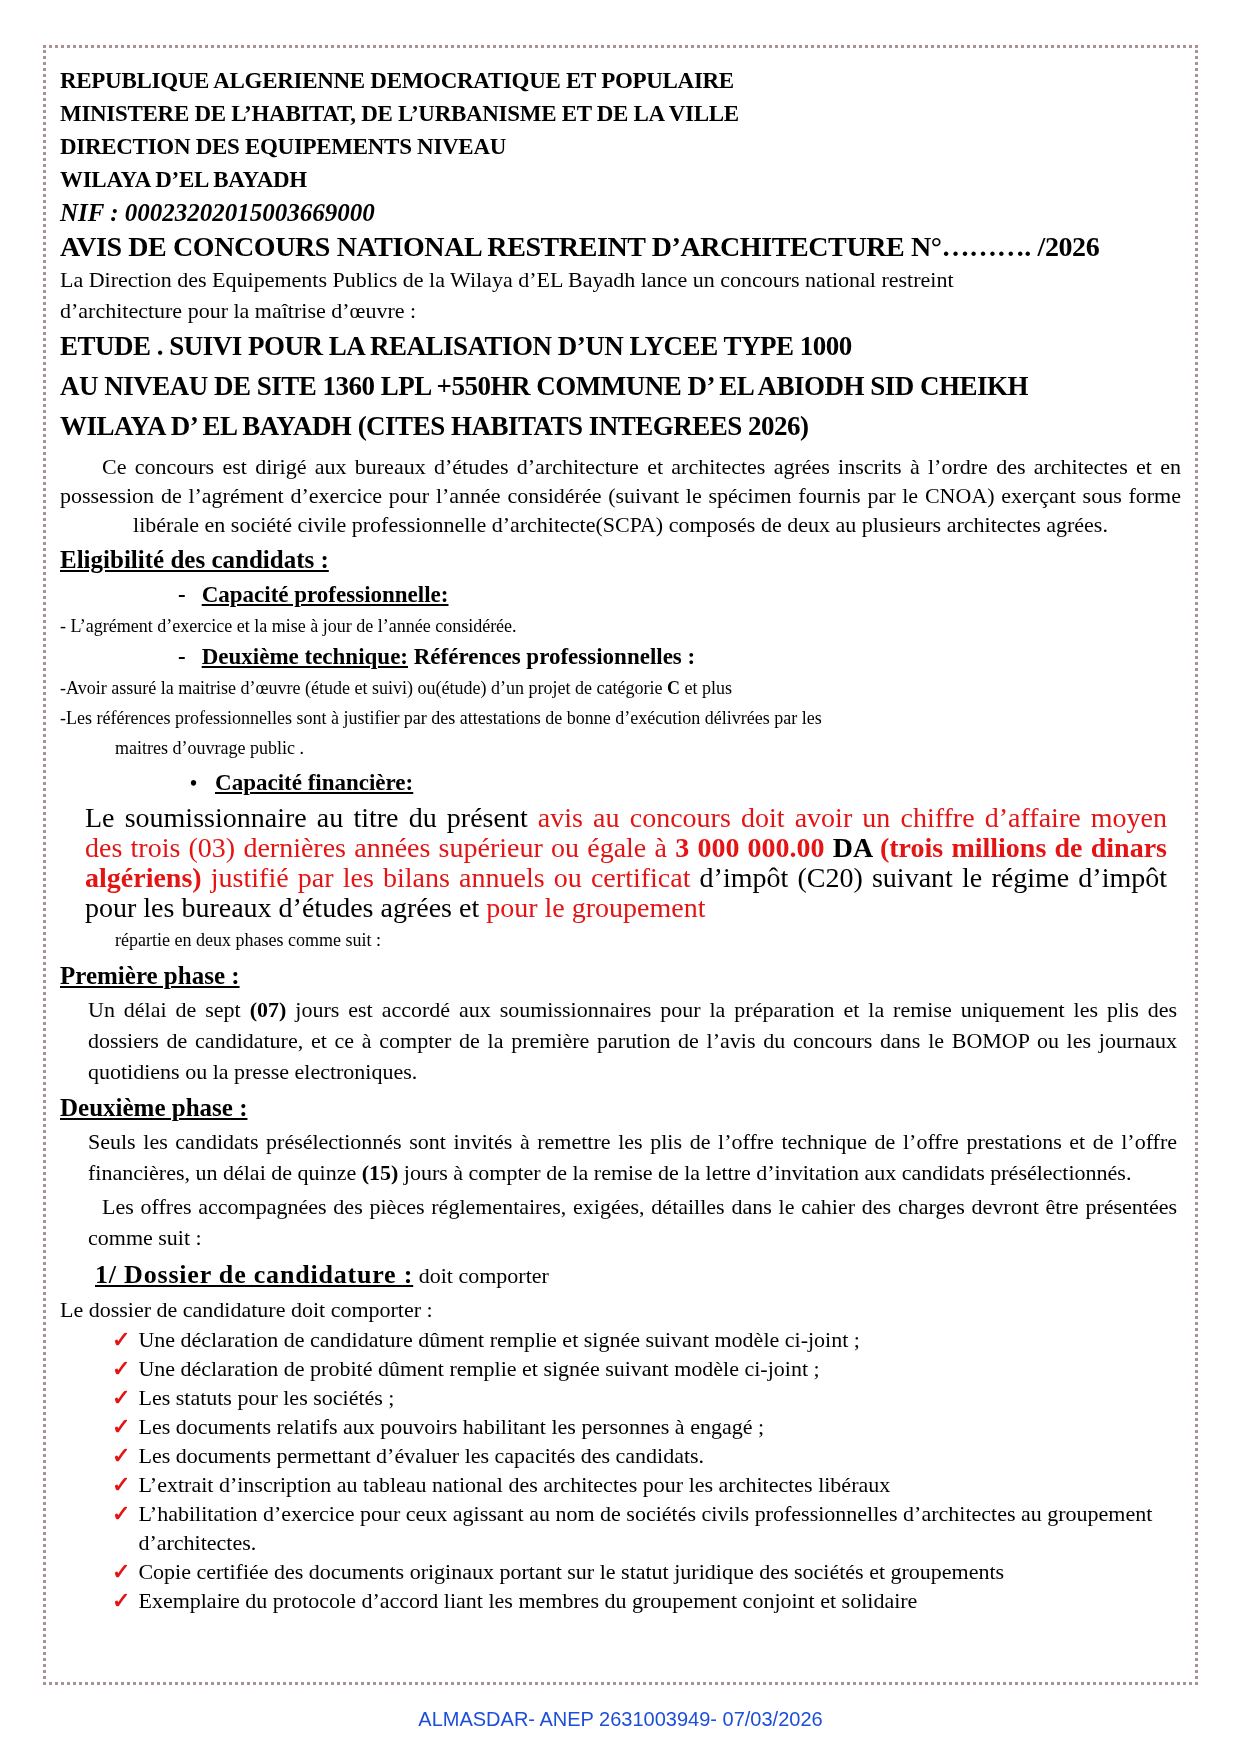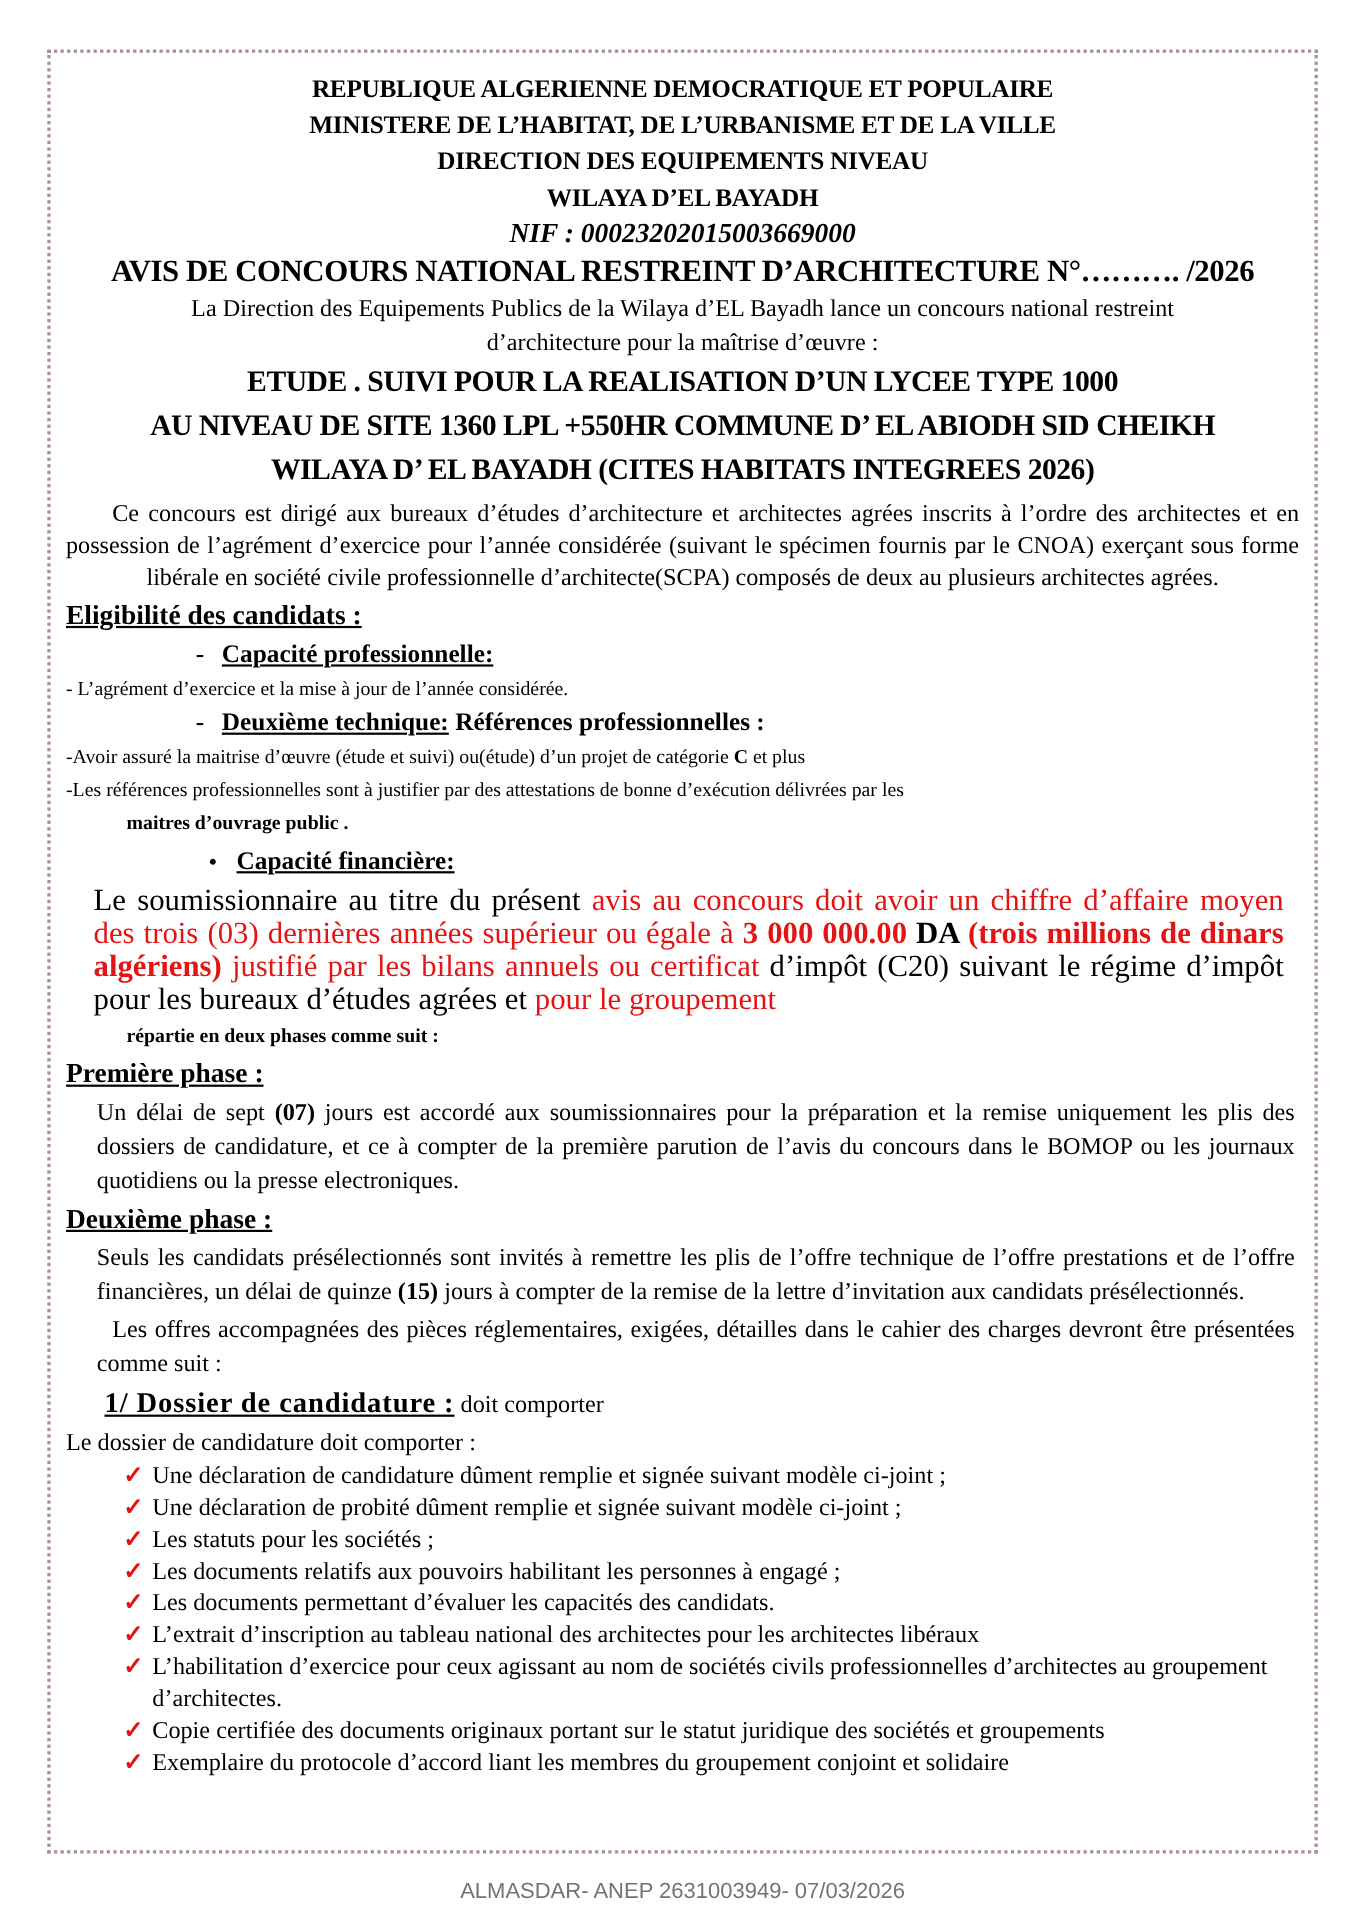--- a/index.html
+++ b/index.html
@@ -6,55 +6,55 @@
   body{
     width:1241px;height:1755px;position:relative;background:#ffffff;
     font-family:"Liberation Serif","DejaVu Serif",serif;color:#000;
     -webkit-font-smoothing:antialiased;
   }
   .frame{
     position:absolute;left:43px;top:45px;width:1155px;height:1640px;
     box-sizing:border-box;border:3px dotted #ab9191;
     padding:16px 14px 8px 14px;overflow:hidden;
   }
-  .c{text-align:center;}
+  .c{}
   .hdr{font-weight:bold;font-size:23px;line-height:33px;letter-spacing:-0.3px;}
   .nif{font-weight:bold;font-style:italic;font-size:25px;line-height:33px;}
   .title{font-weight:bold;font-size:28px;line-height:35px;white-space:nowrap;letter-spacing:-0.4px;}
   .intro{font-size:22px;line-height:31px;}
   .proj{font-weight:bold;font-size:27px;line-height:40px;white-space:nowrap;letter-spacing:-0.5px;}
   .audience{font-size:22px;line-height:29px;text-align:justify;text-align-last:center;
     text-indent:42px;margin:6px 0 2px 0;}
   .sec-h{font-size:25px;font-weight:bold;margin:4px 0 2px 0;line-height:34px;}
   .sec-h .u{text-decoration:underline;}
   .sublabel{font-size:23px;font-weight:bold;margin-left:118px;line-height:32px;}
   .sublabel .lbl{text-decoration:underline;}
   .sublabel .lbl2{text-decoration:none;}
   .dash{display:inline-block;margin-right:16px;}
   .line{font-size:18px;line-height:30px;white-space:nowrap;}
-  .indent55{margin-left:55px;font-weight:bold;}
+  .indent55{margin-left:55px;}
   .bullet-row{margin-left:130px;font-size:23px;font-weight:bold;line-height:35px;margin-top:2px;}
   .bullet-icon{display:inline-block;margin-right:18px;font-size:20px;}
   .bullet-row .lbl{text-decoration:underline;}
   .fin{font-size:28px;line-height:30px;text-align:justify;margin:2px 14px 2px 25px;}
   .red{color:#e41414;}
   .b{font-weight:bold;}
   .phase-h{font-size:25px;font-weight:bold;line-height:35px;margin:3px 0 1px 0;}
   .phase-h .u{text-decoration:underline;}
   .para{font-size:22px;line-height:31px;text-align:justify;margin:1px 4px 1px 28px;}
   .offres{text-indent:14px;margin-top:3px;}
   .dossier-h{font-size:26px;font-weight:bold;line-height:36px;margin:4px 0 1px 35px;letter-spacing:0.8px;}
   .dossier-h .u{text-decoration:underline;}
   .dossier-h .suffix{font-weight:normal;font-size:22px;letter-spacing:0;}
   .dossier-intro{font-size:22px;line-height:30px;}
   .check-item{display:flex;align-items:flex-start;font-size:22px;line-height:29px;margin-left:52px;}
   .check-icon{color:#e41414;font-weight:bold;margin-right:8px;flex:0 0 auto;}
   .footer{
     position:absolute;left:0;right:0;top:1708px;text-align:center;
-    font-family:"Liberation Sans","DejaVu Sans",sans-serif;font-size:20px;color:#737373;
+    font-family:"Liberation Sans","DejaVu Sans",sans-serif;font-size:20px;color:#1d4ed8;
   }
 </style>
 </head>
 <body>
 
 <div class="frame">
 
   <div class="hdr c">REPUBLIQUE ALGERIENNE DEMOCRATIQUE ET POPULAIRE</div>
   <div class="hdr c">MINISTERE DE L’HABITAT, DE L’URBANISME ET DE LA VILLE</div>
   <div class="hdr c">DIRECTION DES EQUIPEMENTS NIVEAU</div>

